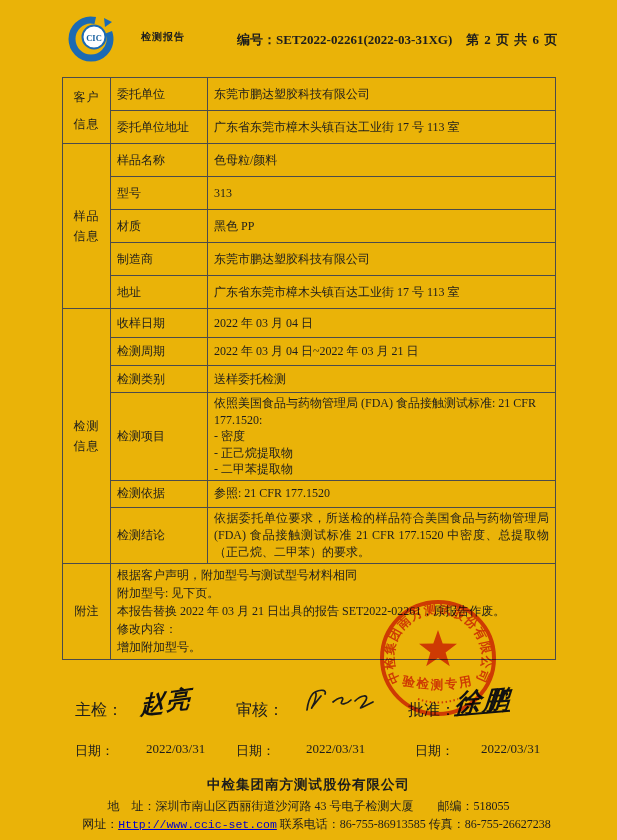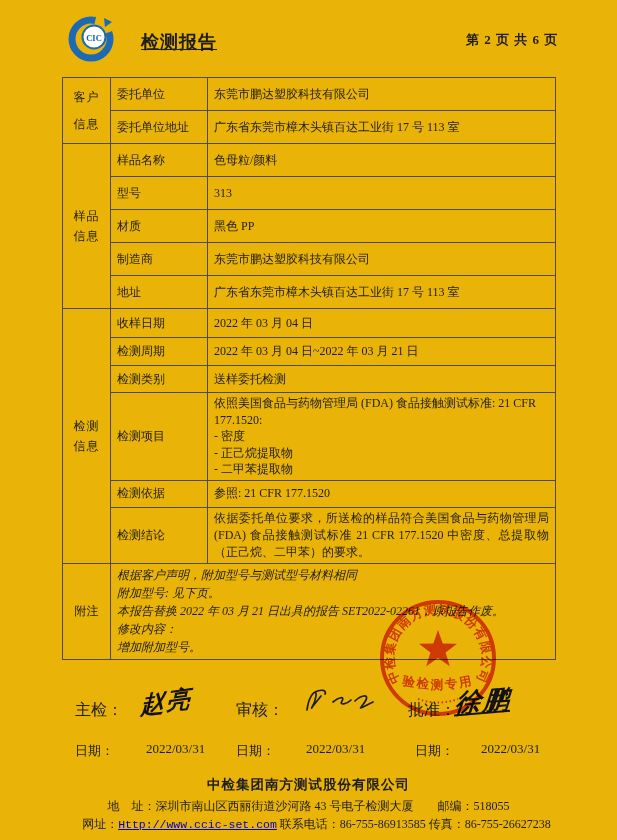--- a/index.html
+++ b/index.html
@@ -5,39 +5,39 @@
   * { margin:0; padding:0; box-sizing:border-box; }
   html,body { background:#e9e9e9; }
   .page {
     position:relative; width:617px; height:840px; margin:0 auto;
     background:#eab308; overflow:hidden;
     font-family:"Liberation Serif","DejaVu Serif",serif;
     color:#1d1d1d;
   }
   
   .logo { position:absolute; left:64px; top:14px; width:58px; height:50px; }
-  .doc-title { position:absolute; left:141px; top:30px; font-size:18px; font-weight:bold; letter-spacing:1px;text-decoration:underline; }
+  .doc-title { position:absolute; left:141px; top:30px; font-size:10px; font-weight:bold; letter-spacing:1px; }
   .report-no { position:absolute; left:237px; top:31px; font-size:13px; font-weight:bold; }
   .page-info { position:absolute; left:466px; top:31px; font-size:13px; font-weight:bold; letter-spacing:1px; }
   
   table.report { position:absolute; left:62px; top:77px; width:493px; border-collapse:collapse; table-layout:fixed; }
   table.report td { border:1px solid #4b4b4b; font-size:12px; vertical-align:middle; padding:2px 6px; }
   td.sec { text-align:center; padding:0; }
   td.sec .secline { display:block; line-height:20px; letter-spacing:1px;font-family:Liberation Serif, serif; }
   td.sec .secline.wide { line-height:27px; }
   td.lab { padding-left:9px; }
   td.val { padding-left:11px; }
   tr.h33 td { height:33px; }
   tr.h29 td { height:29px; }
   tr.h28 td { height:28px; }
   tr.h27 td { height:27px; }
   td.items { padding:4px 11px; }
   td.items .line { line-height:16.5px; }
   td.concl { padding:3px 11px; line-height:17px; text-align:justify; }
-  td.notes { padding:5px 11px; height:91px; vertical-align:top;font-style:italic; }
+  td.notes { padding:5px 11px; height:91px; vertical-align:top; }
   td.notes .line { line-height:18.2px; }
   
   .sig-label { position:absolute; font-size:16px; }
   .sig-name { position:absolute; font-size:24px; font-weight:bold; font-style:italic; color:#111;
               transform:rotate(-8deg) skewX(-8deg); letter-spacing:2px; }
   .date-label { position:absolute; font-size:13px; }
   .date-value { position:absolute; font-size:13px; }
   .sig-svg { position:absolute; }
   
   .stamp { position:absolute; left:376px; top:596px; width:124px; height:124px;
@@ -56,20 +56,21 @@
 
   <svg class="logo" viewBox="0 0 58 50">
     <g transform="rotate(-45 27 25)">
       <circle cx="27" cy="25" r="19" fill="none" stroke="#1b6ab3" stroke-width="7" stroke-dasharray="100 20" stroke-dashoffset="-8"></circle>
     </g>
     <polygon points="40,4 48,8 41,13" fill="#1b6ab3"></polygon>
     <circle cx="30" cy="23" r="11.5" fill="#ffffff" stroke="#1b6ab3" stroke-width="2"></circle>
     <text x="30" y="26.5" text-anchor="middle" font-size="8.5" font-weight="bold" fill="#155e9e" font-family="Liberation Serif, serif">CIC</text>
   </svg>
   <div class="doc-title">检测报告</div>
+  <div class="report-no"><span>编号：</span><span>SET2022-02261(2022-03-31XG)</span></div>
   <div class="page-info">第 2 页 共 6 页</div>
 
   <table class="report">
     <colgroup>
         <col style="width:48px">
         <col style="width:97px">
         <col style="width:348px">
       </colgroup>
     <tbody>
       <tr class="h33">

